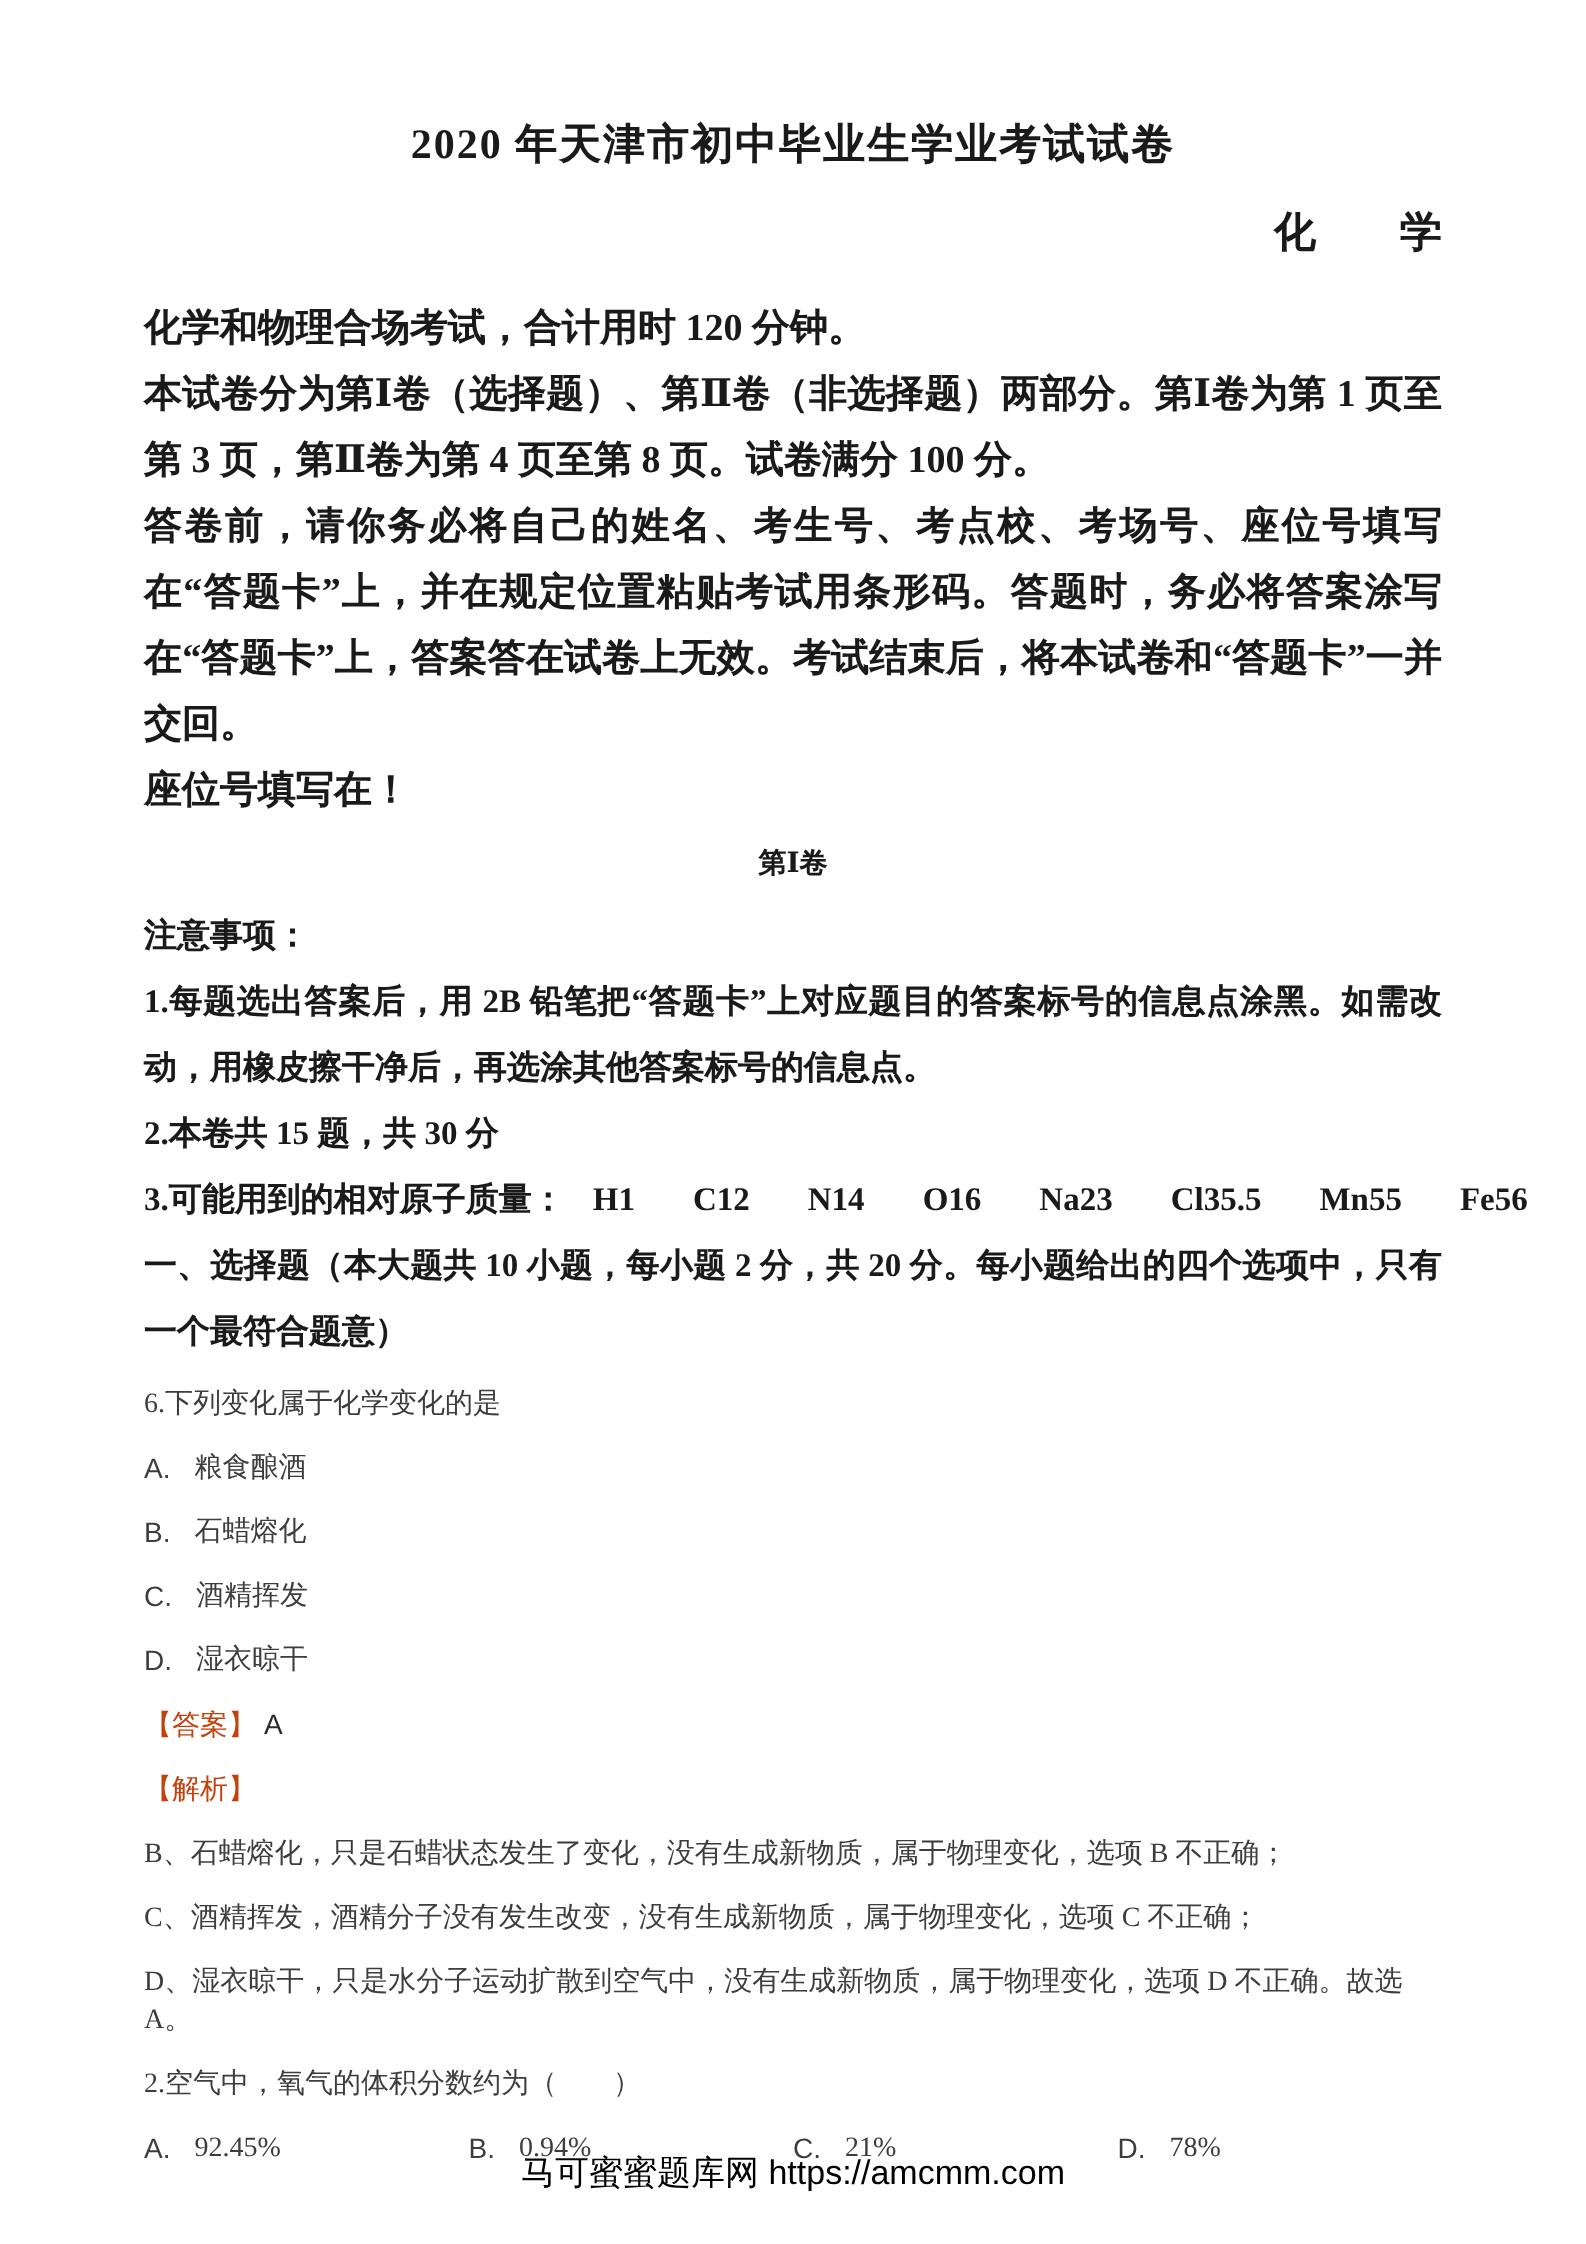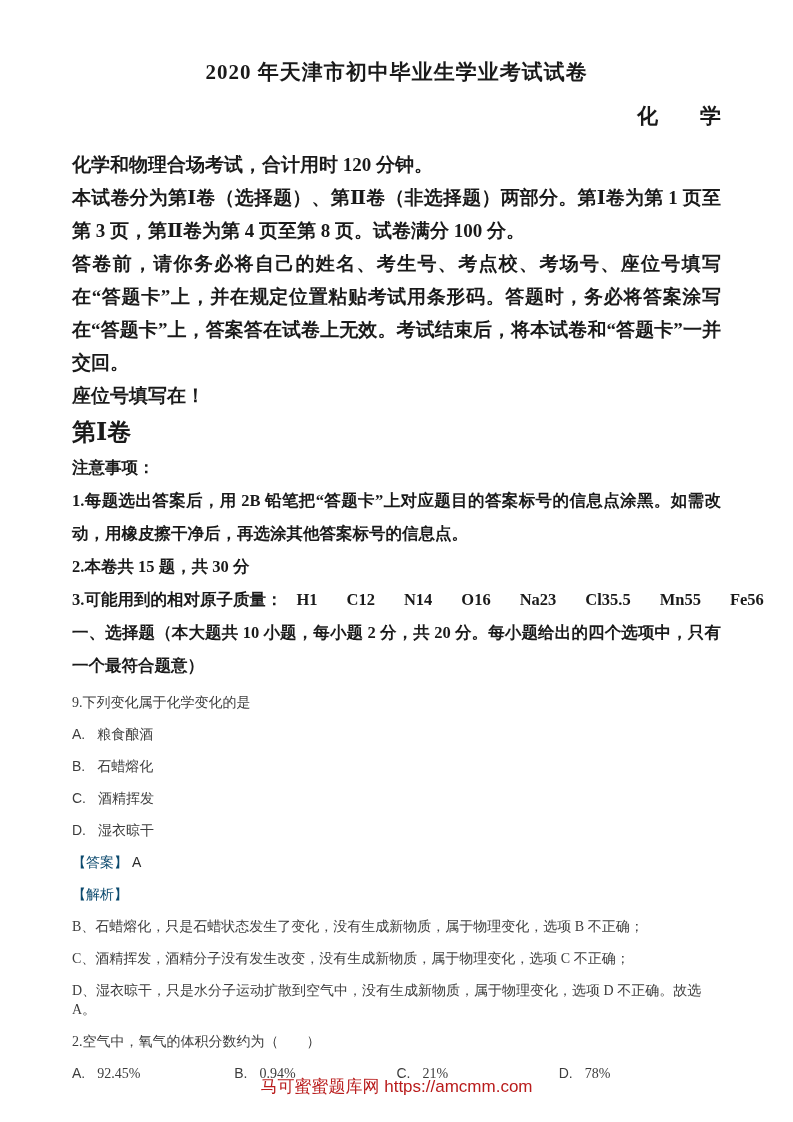--- a/index.html
+++ b/index.html
@@ -32,22 +32,23 @@
   .intro p{
     margin:0;
     font-size:19px;
     font-weight:bold;
     line-height:33px;
     text-align:justify;
     text-justify:inter-ideograph;
   }
   .section-title{
     margin:4px 0 2px 0;
-    font-size:24px;
+    font-size:14px;
     font-weight:bold;
+    text-align:center;
     line-height:33px;
   }
   .notices p{
     margin:0;
     font-size:16.5px;
     font-weight:bold;
     line-height:33px;
     text-align:justify;
   }
   .masses-line{
@@ -63,31 +64,31 @@
     font-size:17px;
     font-weight:bold;
     line-height:33px;
     text-align:justify;
   }
   .qarea{margin-top:11px;color:#3d3d3d;}
   .qarea p{margin:0 0 13px 0;font-size:14px;line-height:19px;}
   .opt-row{display:flex;margin:0 0 13px 0;font-size:14px;line-height:19px;}
   .opt-label{font-family:"Liberation Sans","DejaVu Sans",sans-serif;margin-right:12px;}
   .answer-line{margin:0 0 13px 0;font-size:14px;line-height:19px;}
-  .label-blue{color:#0c4a6e;}
+  .label-blue{color:#c2410c;}
   .answer-val{font-family:"Liberation Sans","DejaVu Sans",sans-serif;color:#2b2b2b;margin-left:4px;}
   .opts-inline{display:flex;margin:2px 0 0 0;}
   .opts-inline .cell{width:163px;display:flex;font-size:14px;line-height:19px;}
   .footer{
     position:absolute;
     left:0;right:0;
     bottom:24px;
     text-align:center;
     font-size:17px;
-    color:#b91c1c;
+    color:#000000;
     font-family:"Liberation Sans","DejaVu Sans",sans-serif;
   }
 </style>
 </head>
 <body>
 
 <div class="page">
 
   <h1 class="doc-title">2020 年天津市初中毕业生学业考试试卷</h1>
   <h2 class="doc-subject">化　　学</h2>
@@ -104,21 +105,21 @@
   <div class="notices">
     <p>注意事项：</p>
     <p>1.每题选出答案后，用 2B 铅笔把“答题卡”上对应题目的答案标号的信息点涂黑。如需改动，用橡皮擦干净后，再选涂其他答案标号的信息点。</p>
     <p>2.本卷共 15 题，共 30 分</p>
     <p class="masses-line"><span class="mass" style="margin-right:14px;">3.可能用到的相对原子质量：</span><span class="mass">H1</span><span class="mass">C12</span><span class="mass">N14</span><span class="mass">O16</span><span class="mass">Na23</span><span class="mass">Cl35.5</span><span class="mass">Mn55</span><span class="mass">Fe56</span></p>
     <p class="choice-heading">一、选择题（本大题共 10 小题，每小题 2 分，共 20 分。每小题给出的四个选项中，只有一个最符合题意）</p>
   </div>
 
   <div class="qarea">
 
-    <p>9.下列变化属于化学变化的是</p>
+    <p>6.下列变化属于化学变化的是</p>
 
     <div class="opt-row">
       <span class="opt-label">A.</span>
       <span>粮食酿酒</span>
     </div>
     <div class="opt-row">
       <span class="opt-label">B.</span>
       <span>石蜡熔化</span>
     </div>
     <div class="opt-row">

